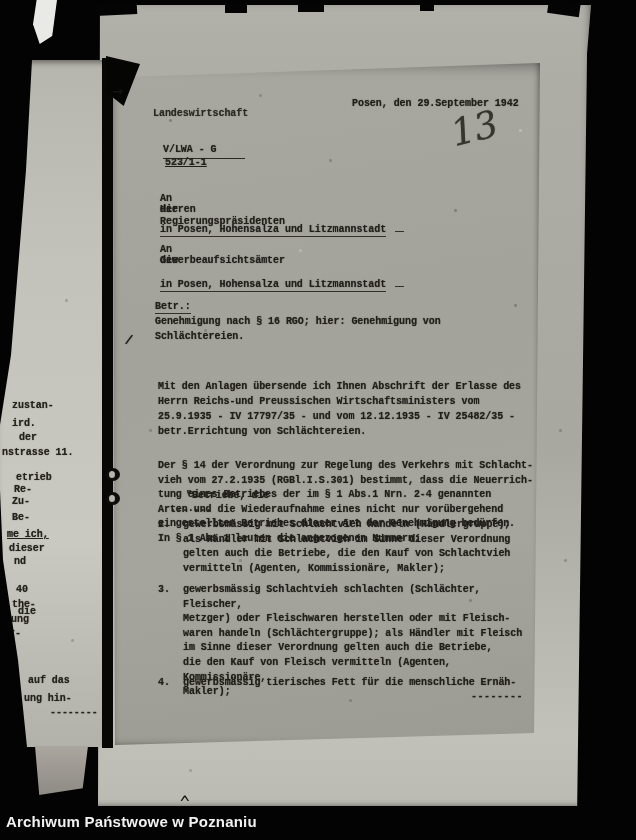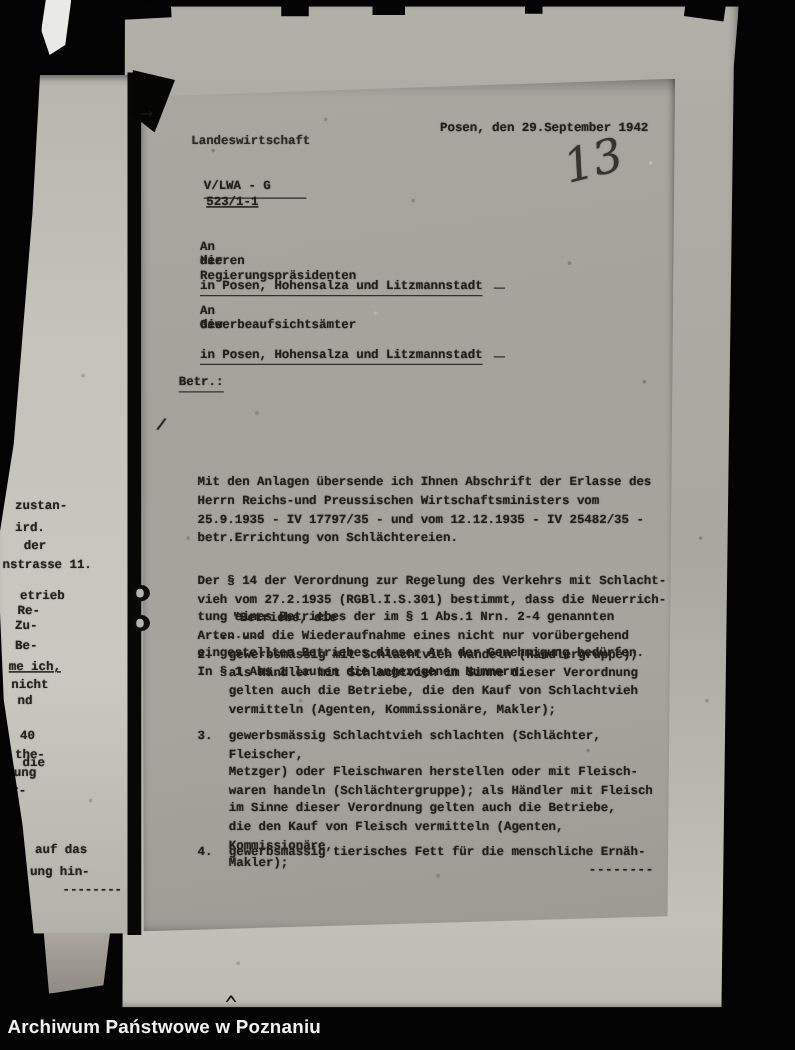--- a/index.html
+++ b/index.html
@@ -84,21 +84,21 @@
   <div class="left-strip">
     <div class="frag" style="left:12px;top:340px;">zustan-</div>
     <div class="frag" style="left:12px;top:358px;">ird.</div>
     <div class="frag" style="left:19px;top:372px;">der</div>
     <div class="frag" style="left:2px;top:387px;">nstrasse 11.</div>
     <div class="frag" style="left:16px;top:412px;">etrieb</div>
     <div class="frag" style="left:14px;top:424px;">Re-</div>
     <div class="frag" style="left:12px;top:436px;">Zu-</div>
     <div class="frag" style="left:12px;top:452px;">Be-</div>
     <div class="frag" style="left:7px;top:469px;text-decoration:underline;">me ich,</div>
-    <div class="frag" style="left:9px;top:483px;">nicht</div>
+    <div class="frag" style="left:9px;top:483px;">dieser</div>
     <div class="frag" style="left:14px;top:496px;">nd</div>
     <div class="frag" style="left:18px;top:510px;margin-top:36px;">die</div>
     <div class="frag" style="left:16px;top:524px;">40</div>
     <div class="frag" style="left:12px;top:539px;">the-</div>
     <div class="frag" style="left:11px;top:554px;">ung</div>
     <div class="frag" style="left:9px;top:568px;">r-</div>
     <div class="frag" style="left:28px;top:615px;">auf das</div>
     <div class="frag" style="left:24px;top:633px;">ung hin-</div>
     <div class="frag" style="left:50px;top:647px;">--------</div>
   </div>
@@ -117,22 +117,24 @@
     </div>
 
     <div class="t pre lh11" style="left:47px;top:131px;"><span>An die</span>
 <span>Herren Regierungspräsidenten</span></div>
     <div class="t" style="left:47px;top:160px;"><span class="ul" style="position:static;">in Posen, Hohensalza und Litzmannstadt</span><span class="trail" style="position:static;"></span></div>
 
     <div class="t pre lh11" style="left:47px;top:182px;"><span>An die</span>
 <span>Gewerbeaufsichtsämter</span></div>
     <div class="t" style="left:47px;top:215px;"><span class="ul" style="position:static;">in Posen, Hohensalza und Litzmannstadt</span><span class="trail" style="position:static;"></span></div>
 
-    <div class="row" style="left:30px;top:237px;flex-direction:column;">
+    <div class="row" style="left:42px;top:237px;flex-direction:column;">
       <span class="t" style="position:static;flex:none;margin-right:7px;"><span class="ul" style="position:static;">Betr.:</span></span>
+      <span class="t pre" style="position:static;">Genehmigung nach § 16 RGO; hier: Genehmigung von
+Schlächtereien.</span>
     </div>
 
     <div class="t" style="left:12px;top:271px;font-size:13px;transform:rotate(8deg);">/</div>
 
     <div class="t pre" style="left:45px;top:273px;margin-top:44px;">Mit den Anlagen übersende ich Ihnen Abschrift der Erlasse des
 Herrn Reichs-und Preussischen Wirtschaftsministers vom
 25.9.1935 - IV 17797/35 - und vom 12.12.1935 - IV 25482/35 -
 betr.Errichtung von Schlächtereien.</div>
     <div class="t pre lh146" style="left:45px;top:353px;margin-top:44px;">Der § 14 der Verordnung zur Regelung des Verkehrs mit Schlacht-
 vieh vom 27.2.1935 (RGBl.I.S.301) bestimmt, dass die Neuerrich-

